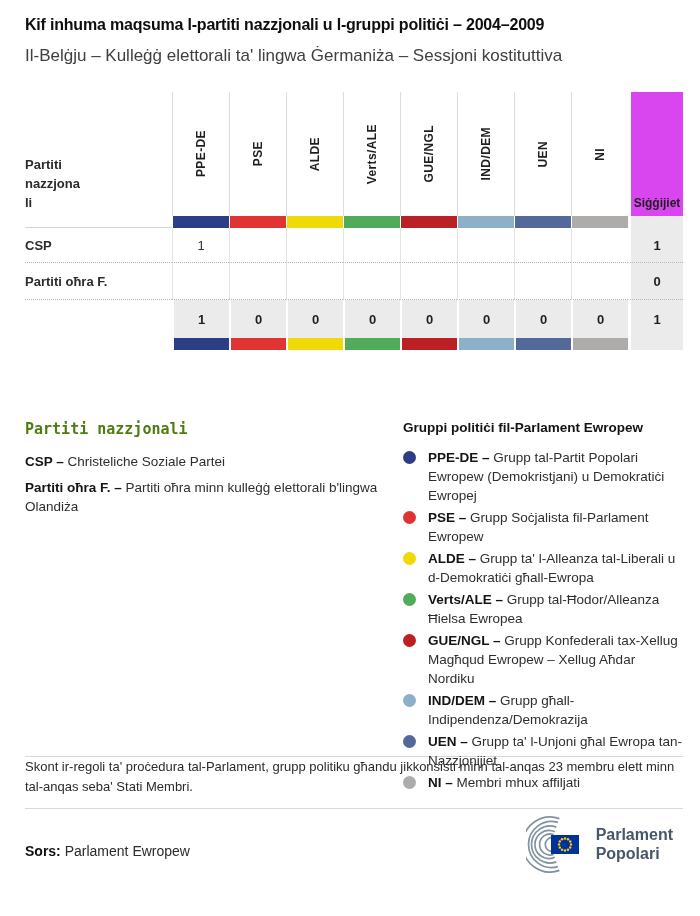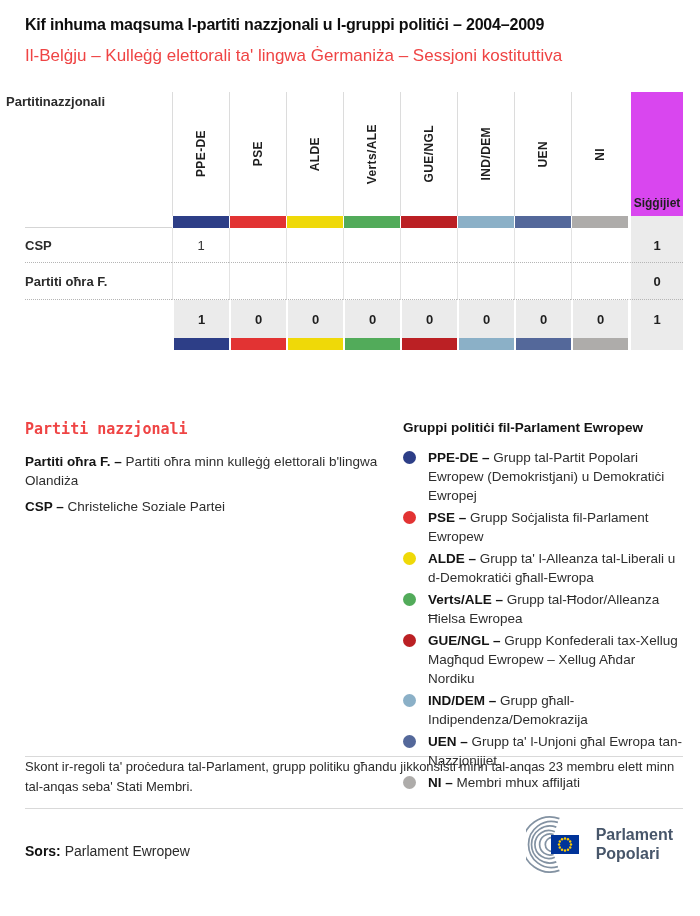--- a/index.html
+++ b/index.html
@@ -1,30 +1,30 @@
 <!DOCTYPE html>
 <html><head>
 <meta charset="utf-8">
 <style>
   * { margin:0; padding:0; box-sizing:border-box; }
   html,body { width:700px; height:916px; background:#fff; overflow:hidden;
               font-family:"Liberation Sans", sans-serif; color:#222; }
   .page { padding:16px 17px 0 25px; }
 
   .title { font-size:16px; font-weight:bold; color:#0e0e0e; letter-spacing:-0.2px; }
-  .subtitle { margin-top:12px; font-size:17px; font-weight:400; color:#ef4444; }
+  .subtitle { margin-top:12px; font-size:17px; font-weight:400; color:#404040; }
 
   
   .ptable { margin-top:26px; display:grid; width:658px;
             grid-template-columns:147px repeat(8,57px) 55px;
             grid-template-rows:124px 12px 35px 37px 38px 12px;
             font-size:13px; color:#333; }
   .cell { position:relative; }
 
-  .hlabel { display:flex; flex-direction:row; justify-content:flex-end;
+  .hlabel { display:flex; flex-direction:column; justify-content:flex-end;
             font-weight:bold; font-size:13px; line-height:19px; color:#2b2b2b;
             padding-bottom:4px; width:80px; }
   .ghead { border-left:1px solid #dcdcdc; display:flex; align-items:center; justify-content:center; }
   .vtext { writing-mode:vertical-rl; transform:rotate(180deg);
            font-weight:bold; font-size:12px; letter-spacing:0.4px; color:#1f1f1f; white-space:nowrap; }
   .shead { background:#d946ef; border-left:3px solid #fff;
            display:flex; align-items:flex-end; justify-content:center;
            font-weight:bold; font-size:12px; color:#1f1f1f; padding-bottom:6px; }
 
   .barpad { border-bottom:1px solid #d5d5d5; }
@@ -39,21 +39,21 @@
 
   .tval { background:#ebebeb; border-left:2px solid #fff; font-weight:bold;
           display:flex; align-items:center; justify-content:center; color:#1f1f1f; }
   .bar2 { border-left:2px solid #fff; }
   .sbot { background:#ebebeb; border-left:3px solid #fff; }
 
   
   .legend { margin-top:70px; display:flex; height:336px; }
   .legend-left { width:378px; padding-right:18px; }
   .legend-left h3 { font-family:"DejaVu Sans Mono", monospace; font-size:15px;
-                    font-weight:bold; color:#ef4444; margin-bottom:14px; }
+                    font-weight:bold; color:#4d7c0f; margin-bottom:14px; }
   .lp-item { font-size:13.5px; line-height:19px; margin-bottom:7px; color:#2e2e2e; }
   .lp-item b { color:#141414; }
 
   .legend-right { width:280px; }
   .legend-right h3 { font-size:13.5px; font-weight:bold; color:#141414; margin-bottom:13px; }
   .lg-item { display:flex; margin-bottom:3px; }
   .dot { flex:0 0 13px; width:13px; height:13px; border-radius:50%; margin:3px 12px 0 0; }
   .lg-text { font-size:13.5px; line-height:19px; color:#2e2e2e; }
   .lg-text b { color:#141414; }
 
@@ -161,26 +161,26 @@
     <div class="cell bar2" style="background: rgb(139, 176, 199);"></div>
     <div class="cell bar2" style="background: rgb(84, 104, 154);"></div>
     <div class="cell bar2" style="background: rgb(174, 172, 170);"></div>
     <div class="cell sbot"></div>
   </div>
 
   <div class="legend">
     <div class="legend-left">
       <h3>Partiti nazzjonali</h3>
       <div class="lp-item">
+        <b>CSP –</b>
+        <span>Christeliche Soziale Partei</span>
+      </div>
+      <div class="lp-item">
         <b>Partiti oħra F. –</b>
         <span>Partiti oħra minn kulleġġ elettorali b'lingwa Olandiża</span>
-      </div>
-      <div class="lp-item">
-        <b>CSP –</b>
-        <span>Christeliche Soziale Partei</span>
       </div>
     </div>
 
     <div class="legend-right">
       <h3>Gruppi politiċi fil-Parlament Ewropew</h3>
       <div class="lg-item">
         <span class="dot" style="background: rgb(45, 62, 135);"></span>
         <span class="lg-text"><b>PPE-DE –</b> <span>Grupp tal-Partit Popolari Ewropew (Demokristjani) u Demokratiċi Ewropej</span></span>
       </div>
       <div class="lg-item">

